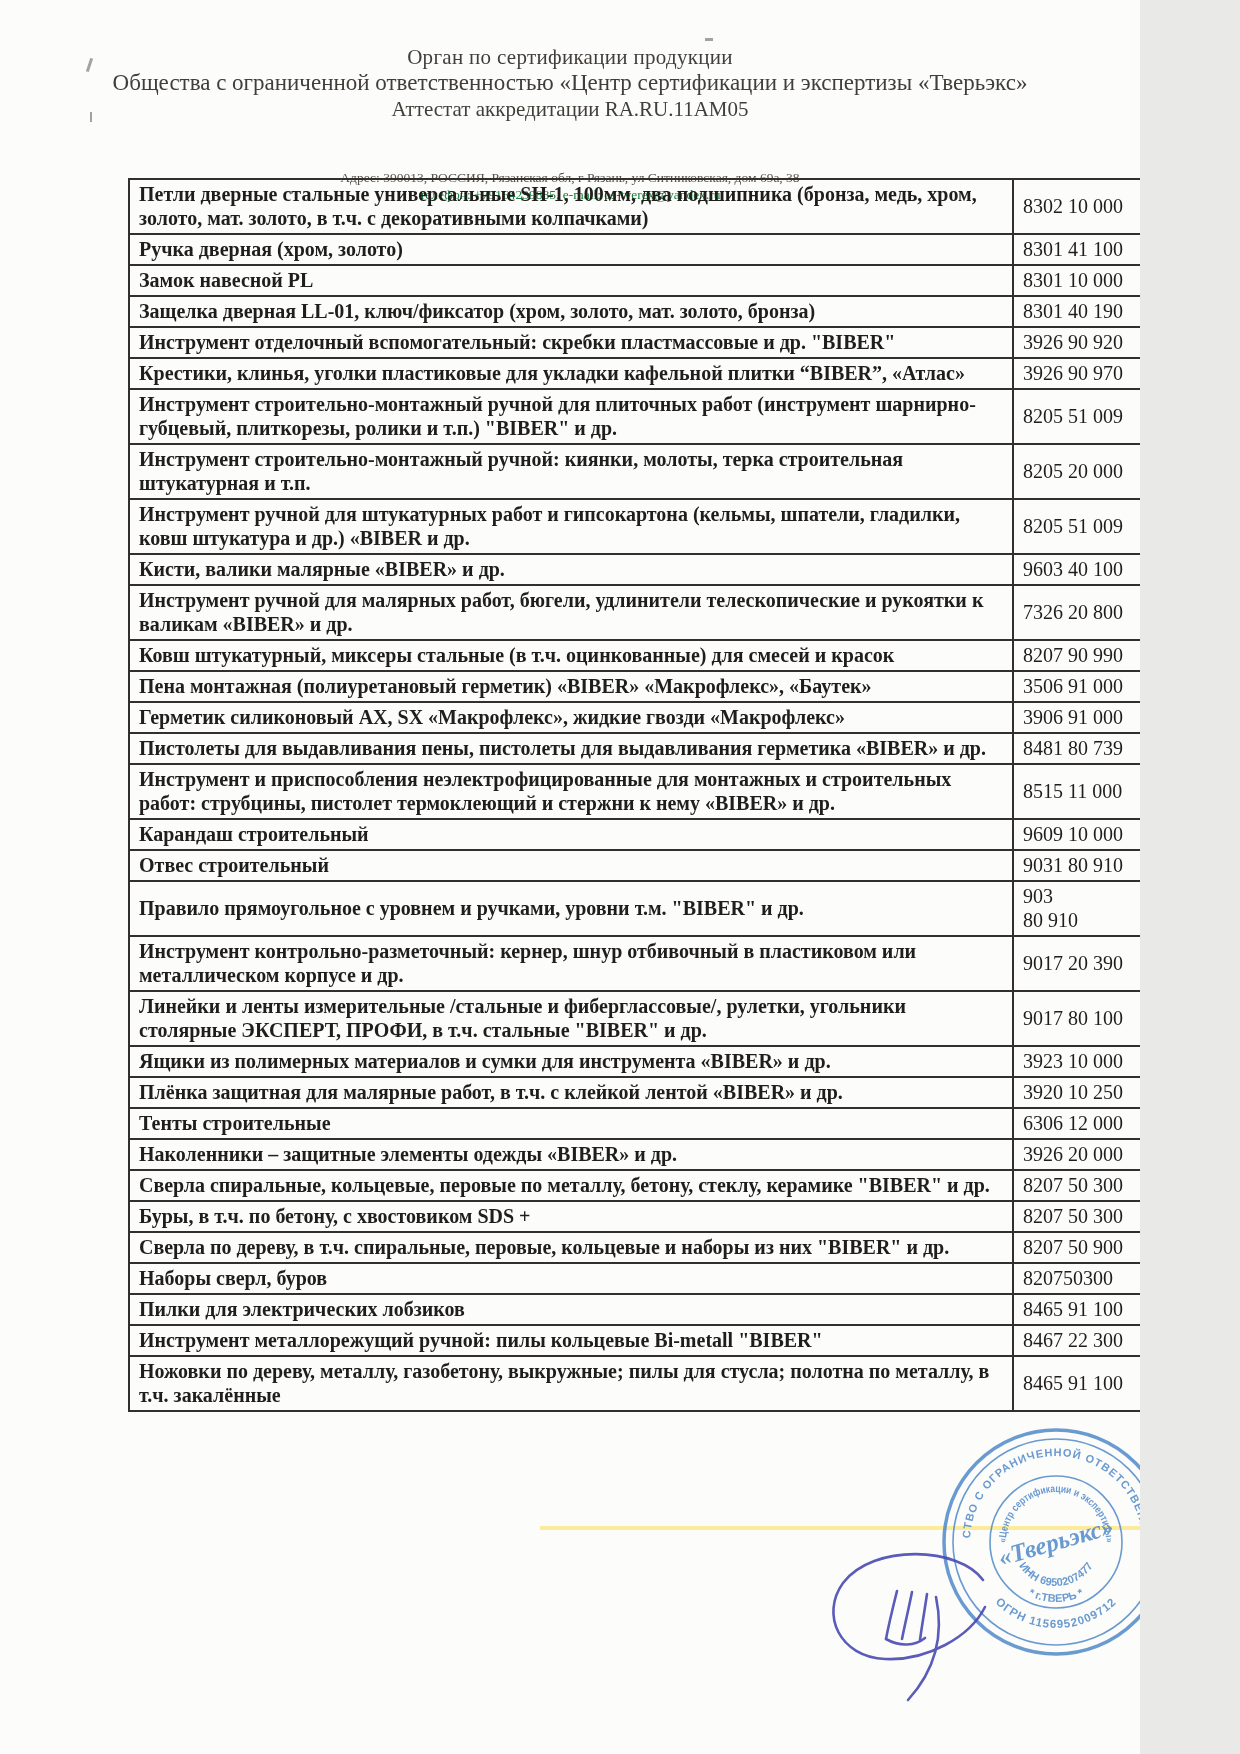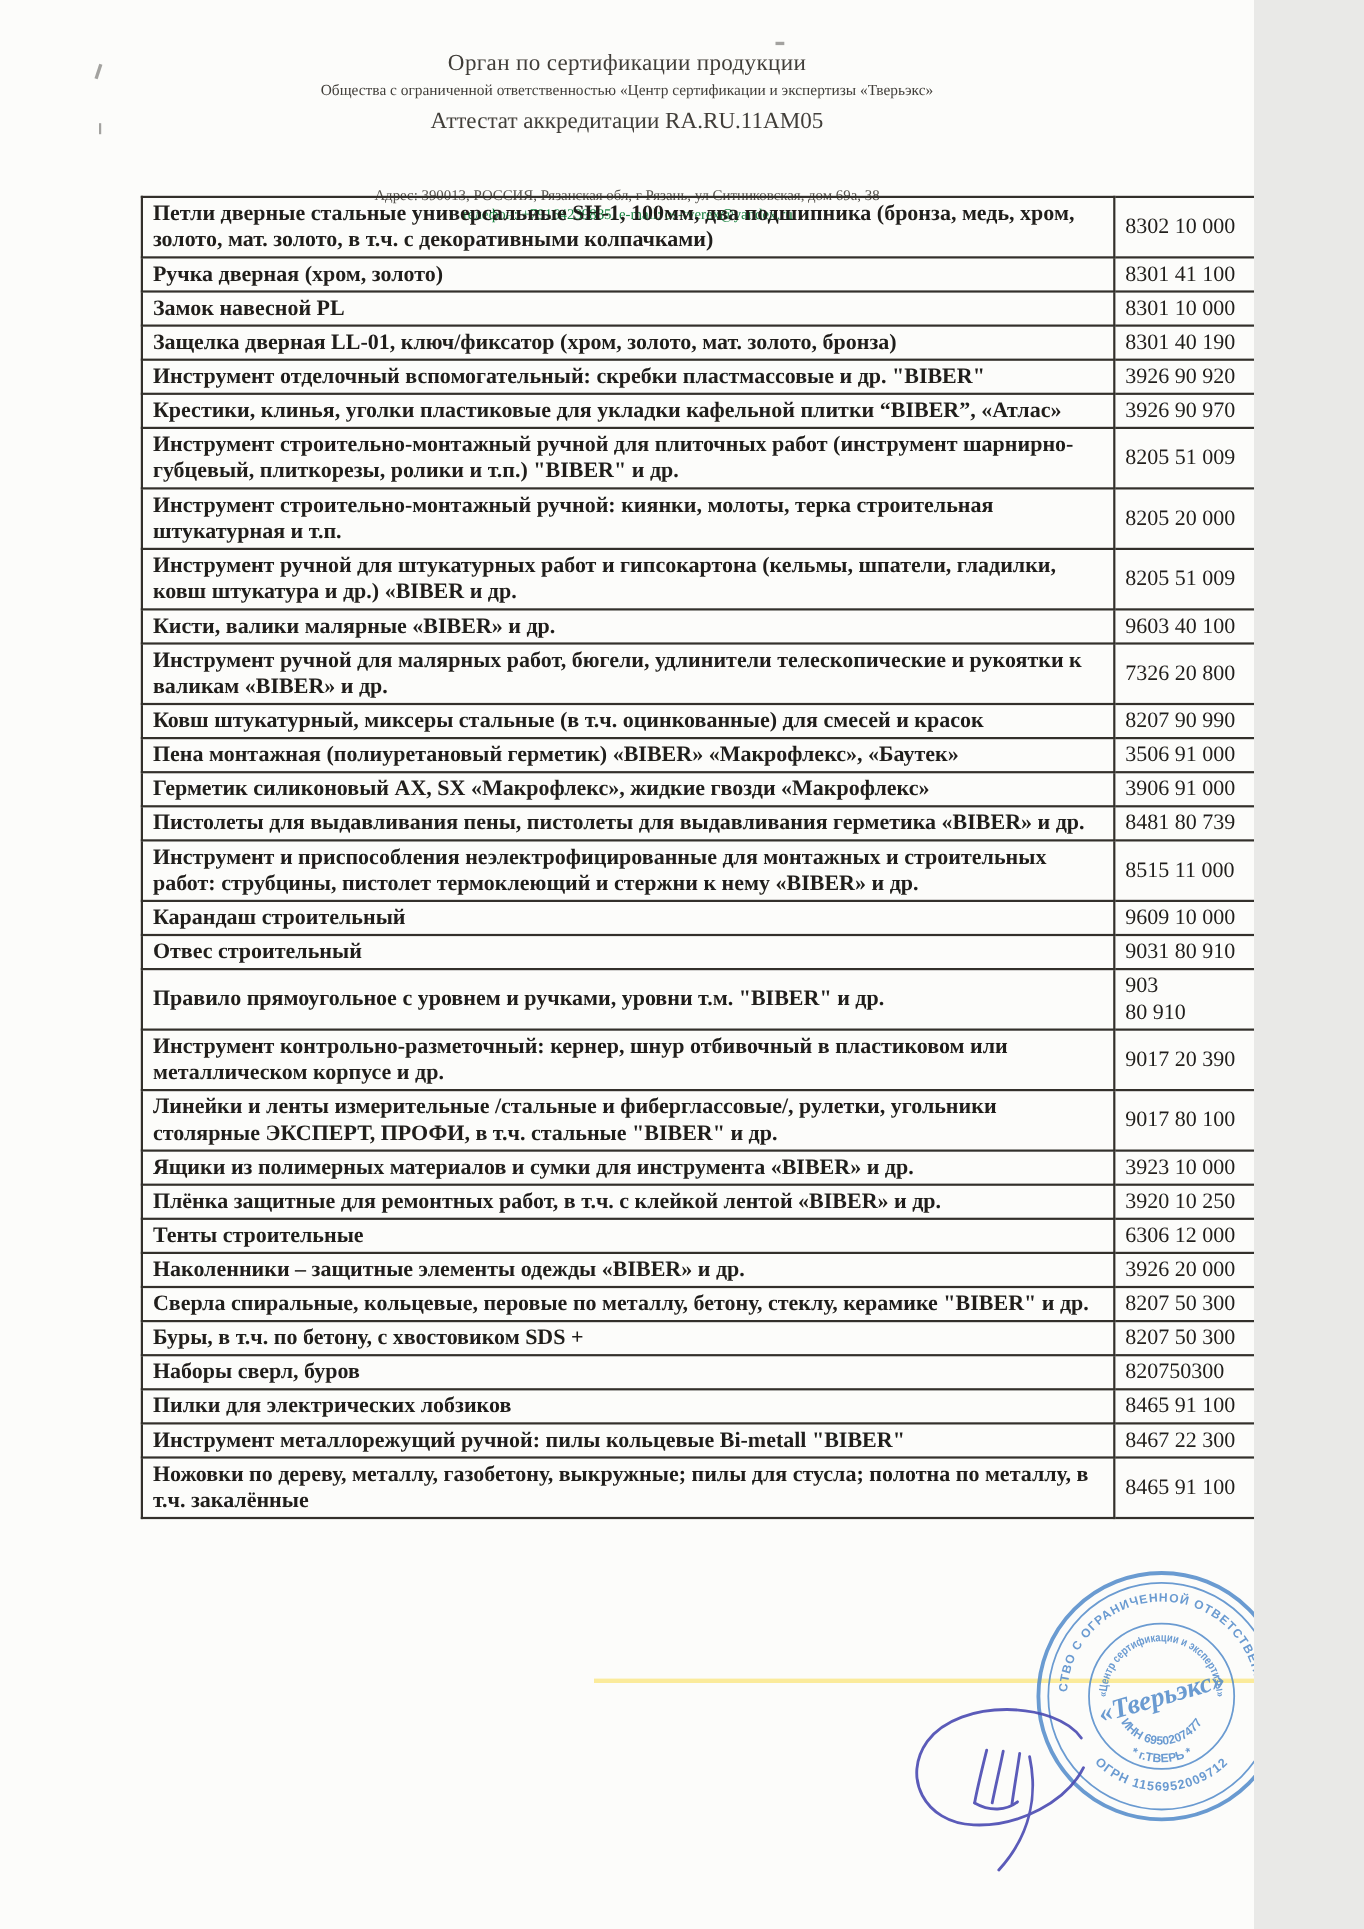--- a/index.html
+++ b/index.html
@@ -14,21 +14,21 @@
     background:#fcfcfa;
     overflow:hidden;
     color:#24221f;
   }
   
   .doc-header{
     position:absolute;top:44px;left:0;right:0;
     text-align:center;color:#413e39;
   }
   .hline1{font-size:21px;line-height:26px;letter-spacing:.3px;}
-  .hline2{font-size:14px;line-height:26px;}
+  .hline2{font-size:23px;line-height:26px;}
   .hline3{font-size:21px;line-height:27px;}
   .hline4{font-size:13.5px;line-height:17px;color:#55524c;margin-top:46px;}
   .hline5{font-size:13.5px;line-height:17px;color:#15803d;}
   
   table.product-table{
     position:absolute;left:128px;top:178px;
     width:1064px;
     border-collapse:collapse;
     table-layout:fixed;
   }
@@ -185,21 +185,21 @@
       <td class="cell-product">Линейки и ленты измерительные /стальные и фиберглассовые/, рулетки, угольники столярные ЭКСПЕРТ, ПРОФИ, в т.ч. стальные "BIBER" и др.</td>
       <td class="cell-code">9017 80 100</td>
     </tr>
 
     <tr>
       <td class="cell-product">Ящики из полимерных материалов и сумки для инструмента «BIBER» и др.</td>
       <td class="cell-code">3923 10 000</td>
     </tr>
 
     <tr>
-      <td class="cell-product">Плёнка защитные для ремонтных работ, в т.ч. с клейкой лентой «BIBER» и др.</td>
+      <td class="cell-product">Плёнка защитная для малярные работ, в т.ч. с клейкой лентой «BIBER» и др.</td>
       <td class="cell-code">3920 10 250</td>
     </tr>
 
     <tr>
       <td class="cell-product">Тенты строительные</td>
       <td class="cell-code">6306 12 000</td>
     </tr>
 
     <tr>
       <td class="cell-product">Наколенники – защитные элементы одежды «BIBER» и др.</td>
@@ -209,20 +209,24 @@
     <tr>
       <td class="cell-product">Сверла спиральные, кольцевые, перовые по металлу, бетону, стеклу, керамике "BIBER" и др.</td>
       <td class="cell-code">8207 50 300</td>
     </tr>
 
     <tr>
       <td class="cell-product">Буры, в т.ч. по бетону, с хвостовиком SDS +</td>
       <td class="cell-code">8207 50 300</td>
     </tr>
 
+    <tr>
+      <td class="cell-product">Сверла по дереву, в т.ч. спиральные, перовые, кольцевые и наборы из них "BIBER" и др.</td>
+      <td class="cell-code">8207 50 900</td>
+    </tr>
 
     <tr>
       <td class="cell-product">Наборы сверл, буров</td>
       <td class="cell-code">820750300</td>
     </tr>
 
     <tr>
       <td class="cell-product">Пилки для электрических лобзиков</td>
       <td class="cell-code">8465 91 100</td>
     </tr>

